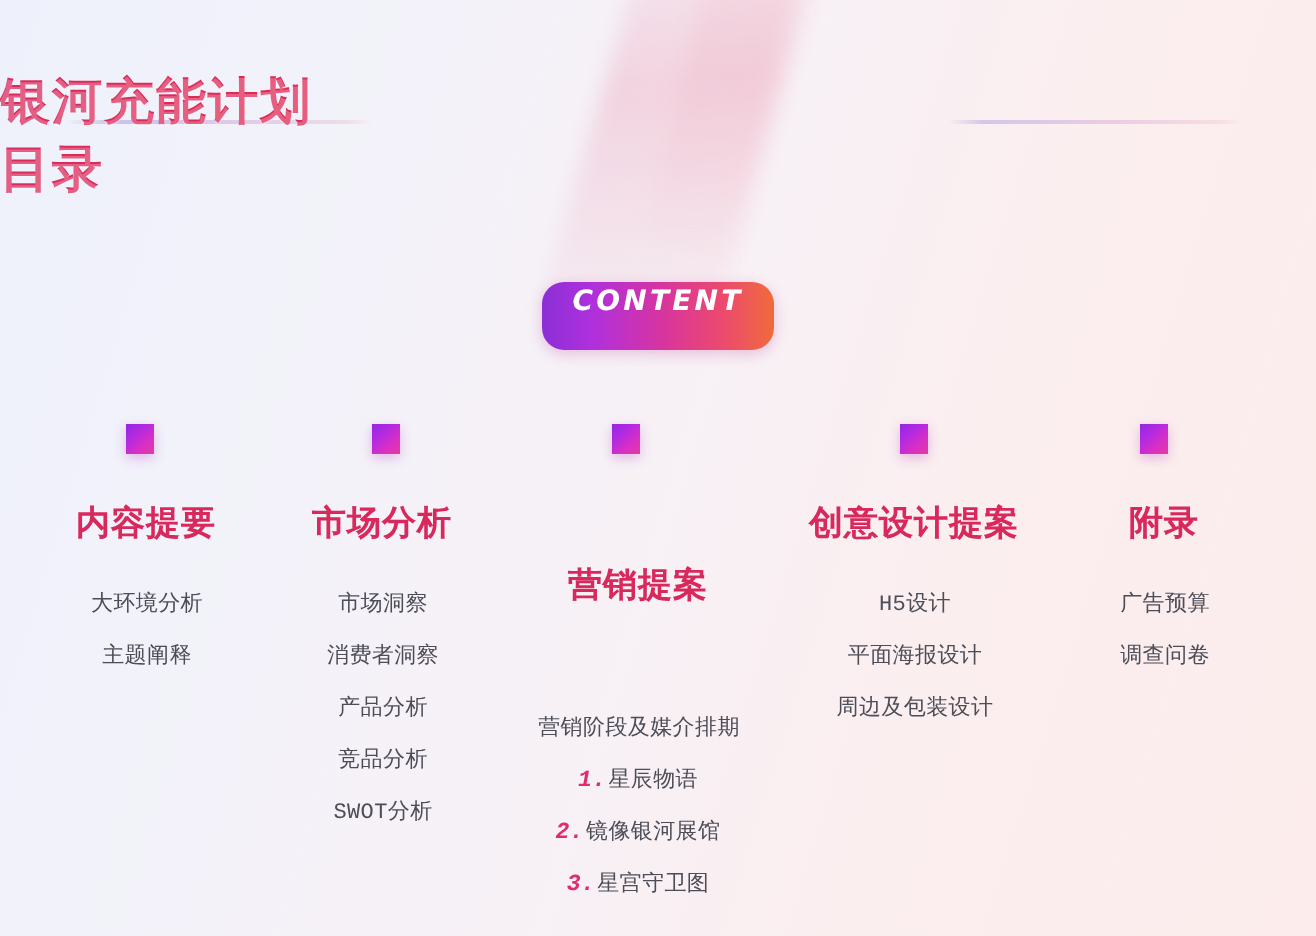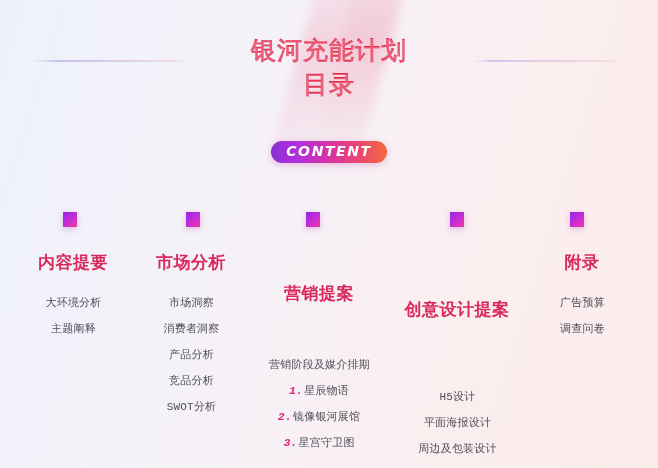--- a/index.html
+++ b/index.html
@@ -66,21 +66,20 @@
     width: 148px;
     background: linear-gradient(to right, rgba(160,150,225,0.0) 0%, rgba(152,130,216,0.50) 12%, rgba(200,145,205,0.48) 55%, rgba(228,155,185,0.26) 92%, rgba(232,175,195,0.0) 100%);
   }
 
   
   .title-block {
     position: absolute;
     top: 36px;
     left: 0;
     width: 658px;
-    text-align: center;
   }
   .title-line {
     font-family: "DejaVu Sans", "Liberation Sans", sans-serif;
     font-weight: bold;
     font-size: 25px;
     line-height: 30px;
     letter-spacing: 1px;
     color: #e02a52;
     background: linear-gradient(100deg, #d92b5d 0%, #e5284a 52%, #e2356a 100%);
     -webkit-background-clip: text;
@@ -95,21 +94,21 @@
   
   .content-badge-wrap {
     position: absolute;
     top: 141px;
     left: 0;
     width: 658px;
     text-align: center;
   }
   .content-badge {
     display: inline-block;
-    padding: 3px 15px 4px 15px;
+    padding: 3px 15px 16px 15px;
     border-radius: 11px;
     background: linear-gradient(90deg, #8b2fd6 0%, #b030dd 22%, #d8349f 52%, #ec4a6d 78%, #f06a3c 100%);
     color: #ffffff;
     font-family: "DejaVu Sans", "Liberation Sans", sans-serif;
     font-weight: bold;
     font-style: italic;
     font-size: 14px;
     letter-spacing: 1.6px;
     line-height: 15px;
     box-shadow: 0 2px 7px rgba(190,60,150,0.28);
@@ -125,21 +124,21 @@
     align-items: flex-start;
   }
   .col {
     display: flex;
     flex-direction: column;
     align-items: center;
   }
   .col-0 { width: 118px; justify-content: space-between; }
   .col-1 { width: 118px; }
   .col-2 { width: 138px; gap: 31px; }
-  .col-3 { width: 138px; gap: 47px; }
+  .col-3 { width: 138px; }
   .col-4 { width: 112px; }
 
   .marker-row {
     width: 100%;
     display: block;
     padding-left: 10px;
     box-sizing: border-box;
   }
   .marker {
     display: block;

